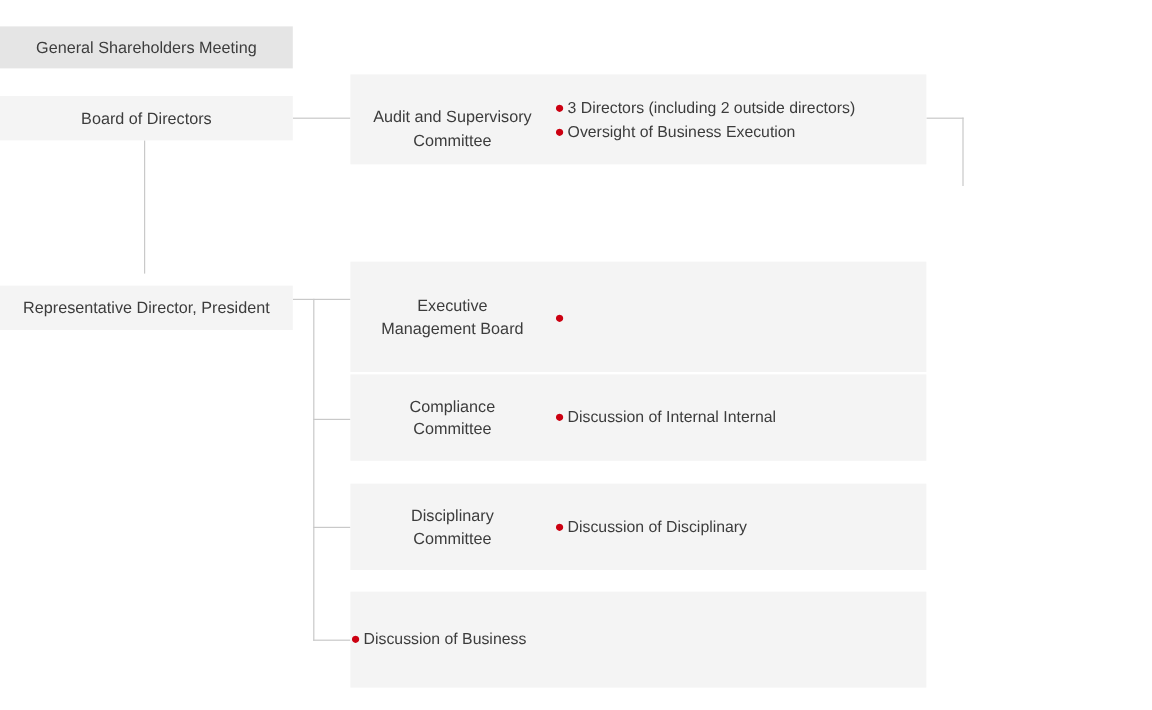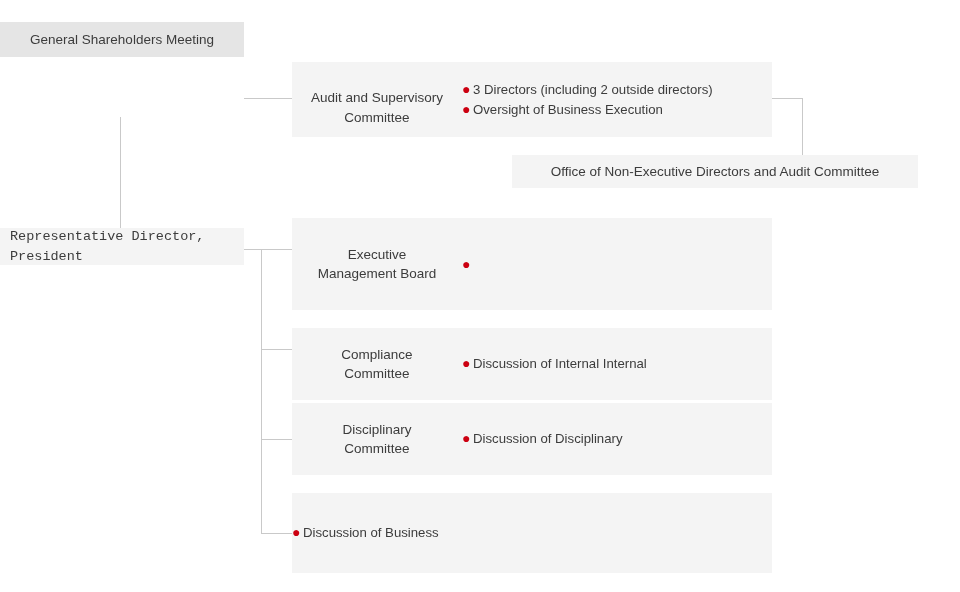--- a/index.html
+++ b/index.html
@@ -29,21 +29,21 @@
     background: #f4f4f4;
     color: #3c3c3c;
     font-size: 13.5px;
     line-height: 1.42;
   }
   .box.shade-dark { background: #e5e5e5; }
 
   
   .box.left-node {
     justify-content: center;
-    text-align: left;
+    text-align: center;
     padding: 4px 10px;
   }
 
   
   .box.split { padding: 0; }
   .node-title {
     box-sizing: border-box;
     flex: 0 0 auto;
     text-align: center;
     padding: 0 8px;
@@ -106,55 +106,55 @@
   <div class="conn v" style="left:261px; top:249px; height:285px;"></div>
 
   <div class="conn h" style="left:261px; top:349px; width:31px;"></div>
   <div class="conn h" style="left:261px; top:439px; width:31px;"></div>
   <div class="conn h" style="left:261px; top:533px; width:31px;"></div>
 
   <div class="box left-node shade-dark" style="left:0px; top:22px; width:244px; height:35px;">
     <span>General Shareholders Meeting</span>
   </div>
 
+  <div class="box left-node" style="left:0px; top:80px; width:244px; height:37px;">
+    <span>Board of Directors</span>
+  </div>
 
-  <div class="box left-node" style="left:0px; top:228px; width:244px; height:37px;font-family:Liberation Mono, monospace;">
+  <div class="box left-node" style="left:0px; top:238px; width:244px; height:37px;">
     <span>Representative Director, President</span>
   </div>
 
   <div class="box split" style="left:292px; top:62px; width:480px; height:75px;">
     <div class="node-title" style="width:170px;margin-top:16px;">Audit and Supervisory
 Committee</div>
     <div class="node-bullets">
       <div class="bullet-row">
         <span class="bullet-dot">●</span>
         <span class="bullet-text">3 Directors (including 2 outside directors)</span>
       </div>
       <div class="bullet-row">
         <span class="bullet-dot">●</span>
         <span class="bullet-text">Oversight of Business Execution</span>
       </div>
     </div>
   </div>
 
-  <div class="box banner" style="left:512px; top:155px; width:406px; height:33px;">
-    <span>Office of Non-Executive Directors and Audit Committee</span>
-  </div>
 
   <div class="box split" style="left:292px; top:218px; width:480px; height:92px;justify-content:space-between;">
     <div class="node-title" style="width:170px;">Executive
 Management Board</div>
     <div class="node-bullets">
       <div class="bullet-row">
         <span class="bullet-dot">●</span>
       </div>
     </div>
   </div>
 
-  <div class="box split" style="left:292px; top:328px; width:480px; height:72px;">
+  <div class="box split" style="left:292px; top:312px; width:480px; height:72px;">
     <div class="node-title" style="width:170px;">Compliance
 Committee</div>
     <div class="node-bullets">
       <div class="bullet-row">
         <span class="bullet-dot">●</span>
         <span class="bullet-text">Discussion of Internal Internal</span>
       </div>
     </div>
   </div>
 

